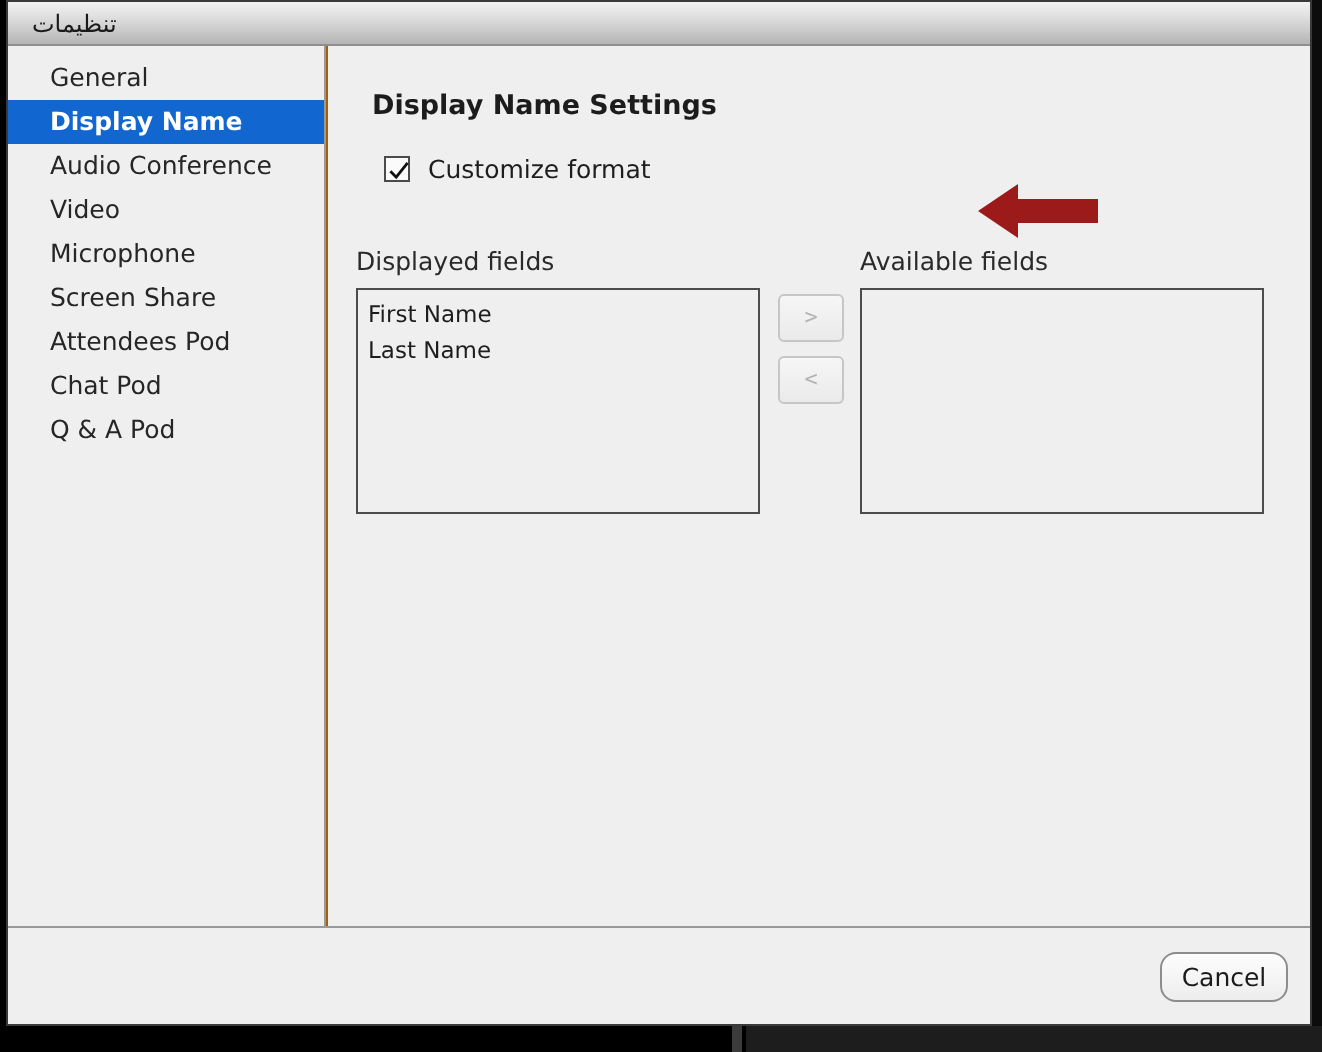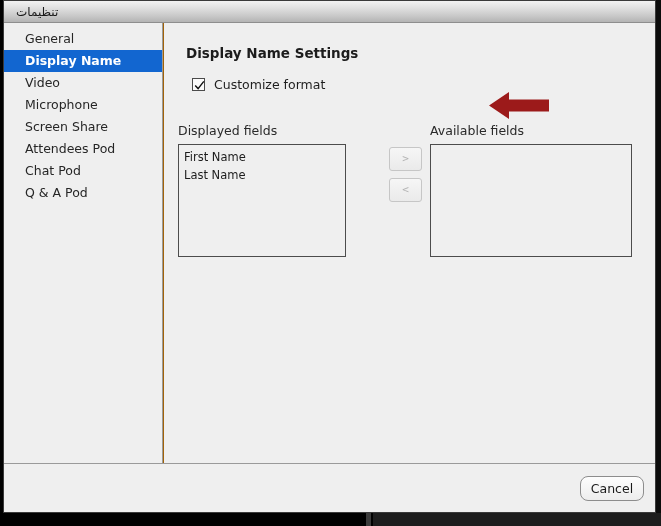--- a/index.html
+++ b/index.html
@@ -170,21 +170,21 @@
   .listbox {
     position: absolute;
     background: #efefef;
     border: 1px solid #4c4c4c;
     box-sizing: border-box;
     overflow: hidden;
   }
   #displayed-list {
     left: 14px;
     top: 121px;
-    width: 168px;
+    width: 202px;
     height: 113px;
   }
   #available-list {
     left: 266px;
     top: 121px;
     width: 202px;
     height: 113px;
   }
   .listbox-item {
     height: 18px;
@@ -295,20 +295,21 @@
 
     <div id="titlebar">
       <div id="title-text">تنظیمات</div>
     </div>
 
     <div id="content">
 
       <div id="sidebar">
         <div class="nav-item">General</div>
         <div class="nav-item selected">Display Name</div>
+        <div class="nav-item">Audio Conference</div>
         <div class="nav-item">Video</div>
         <div class="nav-item">Microphone</div>
         <div class="nav-item">Screen Share</div>
         <div class="nav-item">Attendees Pod</div>
         <div class="nav-item">Chat Pod</div>
         <div class="nav-item">Q &amp; A Pod</div>
       </div>
 
       <div id="main">
 

